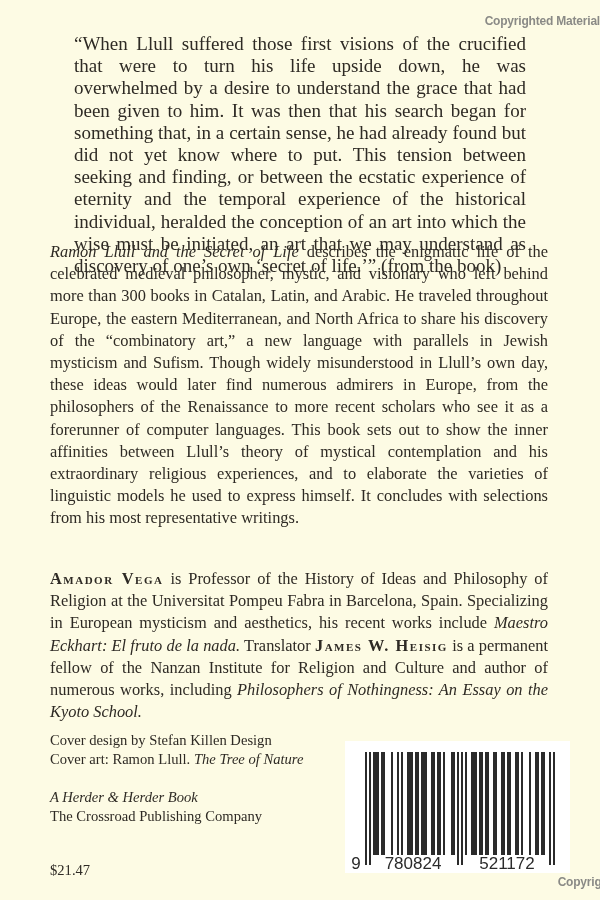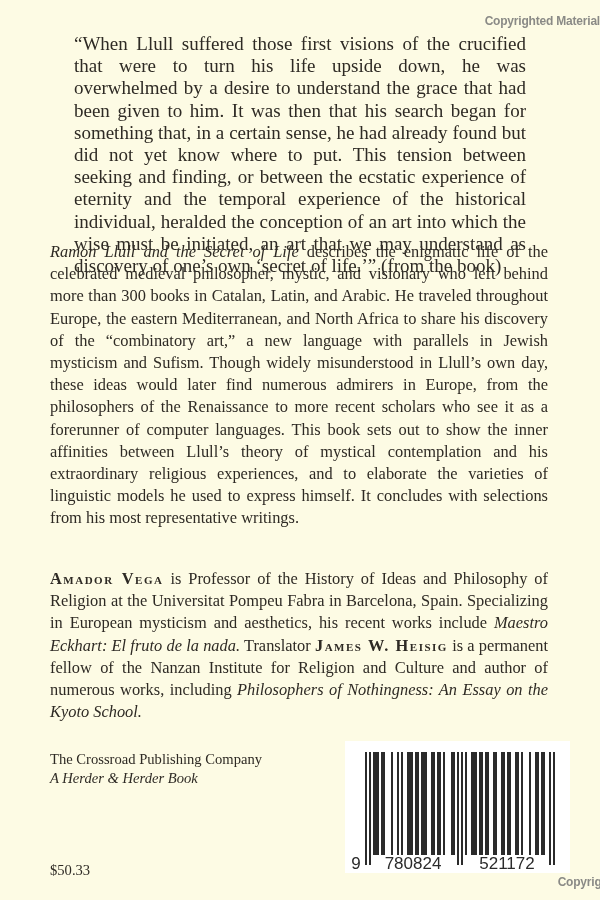--- a/index.html
+++ b/index.html
@@ -48,26 +48,28 @@
 
 <div class="watermark" id="wm-top">Copyrighted Material</div>
 
 <div class="quote">“When Llull suffered those first visions of the crucified that were to turn his life upside down, he was overwhelmed by a desire to understand the grace that had been given to him. It was then that his search began for something that, in a certain sense, he had already found but did not yet know where to put. This tension between seeking and finding, or between the ecstatic experience of eternity and the temporal experience of the historical individual, heralded the conception of an art into which the wise must be initiated, an art that we may understand as discovery of one’s own ‘secret of life.’” (from the book)</div>
 
 <div class="body-p" id="description"><i>Ramon Llull and the Secret of Life</i><span> describes the enigmatic life of the celebrated medieval philosopher, mystic, and visionary who left behind more than 300 books in Catalan, Latin, and Arabic. He traveled throughout Europe, the eastern Mediterranean, and North Africa to share his discovery of the “combinatory art,” a new language with parallels in Jewish mysticism and Sufism. Though widely misunderstood in Llull’s own day, these ideas would later find numerous admirers in Europe, from the philosophers of the Renaissance to more recent scholars who see it as a forerunner of computer languages. This book sets out to show the inner affinities between Llull’s theory of mystical contemplation and his extraordinary religious experiences, and to elaborate the varieties of linguistic models he used to express himself. It concludes with selections from his most representative writings.</span></div>
 
 <div class="body-p" id="bio"><span class="sc">Amador Vega</span><span> is Professor of the History of Ideas and Philosophy of Religion at the Universitat Pompeu Fabra in Barcelona, Spain. Specializing in European mysticism and aesthetics, his recent works include </span><i>Maestro Eckhart: El fruto de la nada.</i><span> Translator </span><span class="sc">James W. Heisig</span><span> is a permanent fellow of the Nanzan Institute for Religion and Culture and author of numerous works, including </span><i>Philosophers of Nothingness: An Essay on the Kyoto School.</i></div>
 
 <div class="credits">
+  <div>Cover design by Stefan Killen Design</div>
+  <div><span>Cover art: Ramon Llull. </span><i>The Tree of Nature</i></div>
   <div class="gap"></div>
+  <div><i>A Herder &amp; Herder Book</i></div>
   <div>The Crossroad Publishing Company</div>
-  <div><i>A Herder &amp; Herder Book</i></div>
 </div>
 
-<div class="price">$50.33</div>
+<div class="price">$21.47</div>
 
 <div class="barcode-box">
   <svg id="barcode-svg" width="225" height="132">
       <rect x="20" y="11" width="2" height="113" fill="#2b2b2b"></rect>
       <rect x="24" y="11" width="2" height="113" fill="#2b2b2b"></rect>
       <rect x="28" y="11" width="2" height="103" fill="#2b2b2b"></rect>
       <rect x="30" y="11" width="2" height="103" fill="#2b2b2b"></rect>
       <rect x="32" y="11" width="2" height="103" fill="#2b2b2b"></rect>
       <rect x="36" y="11" width="2" height="103" fill="#2b2b2b"></rect>
       <rect x="38" y="11" width="2" height="103" fill="#2b2b2b"></rect>

